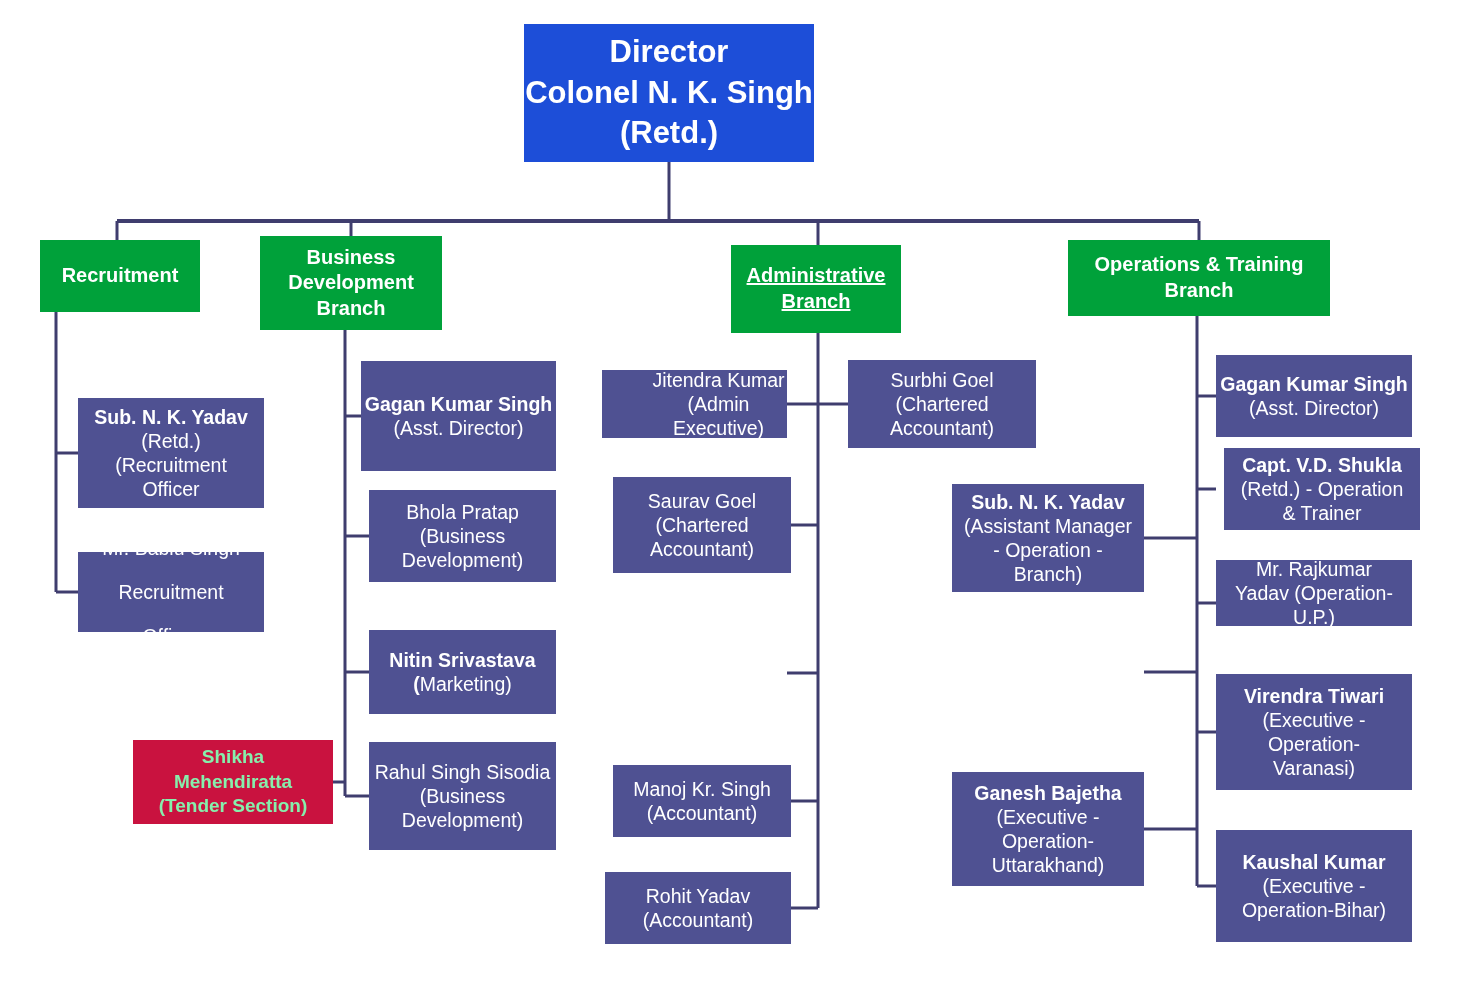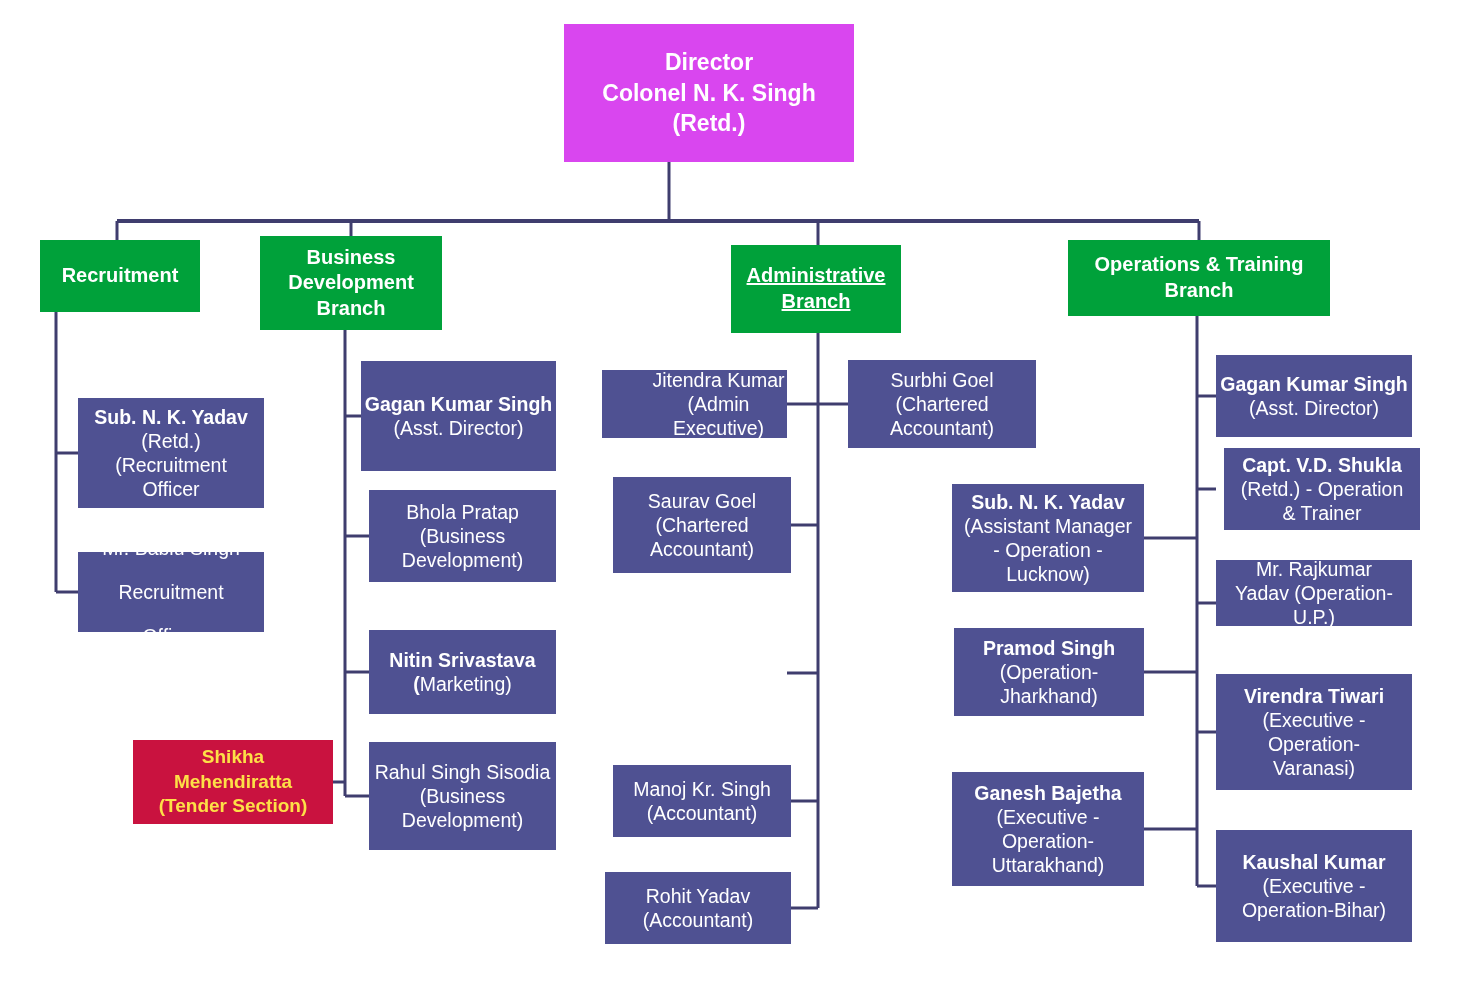--- a/index.html
+++ b/index.html
@@ -37,26 +37,25 @@
     text-align: center;
     line-height: 1.24;
     overflow: hidden;
   }
   .node .ln {
     display: block;
     width: 100%;
   }
   
   .node.root {
-    background: #d946ef;
+    background: #1d4ed8;
     color: #ffffff;
     font-weight: bold;
-    font-size: 23px;
+    font-size: 31px;
     line-height: 1.32;
-    margin-left: 40px;
   }
   
   .node.branch {
     background: #00A13A;
     color: #ffffff;
     font-weight: bold;
     font-size: 20px;
     line-height: 1.28;
   }
   
@@ -65,21 +64,21 @@
     color: #ffffff;
     font-size: 19.5px;
     font-weight: normal;
   }
   .node.person .ln.b {
     font-weight: bold;
   }
   
   .node.tender {
     background: #C9123F;
-    color: #fde047;
+    color: #86efac;
     font-weight: bold;
     font-size: 19px;
     line-height: 1.3;
   }
   .node.tender .ln.b { font-weight: bold; }
 </style>
 </head>
 <body>
 
 <div id="chart-root">
@@ -210,26 +209,21 @@
   <div class="node person" style="left: 848px; top: 360px; width: 188px; height: 88px;">
       <span class="ln">Surbhi Goel</span>
       <span class="ln">(Chartered</span>
       <span class="ln">Accountant)</span>
     </div>
 
   <div class="node person" style="left: 952px; top: 484px; width: 192px; height: 108px;">
       <span class="ln b">Sub. N. K. Yadav</span>
       <span class="ln">(Assistant Manager</span>
       <span class="ln">- Operation -</span>
-      <span class="ln">Lucknow)</span>
-    </div>
-  <div class="node person" style="left: 954px; top: 628px; width: 190px; height: 88px;">
-      <span class="ln b">Pramod Singh</span>
-      <span class="ln">(Operation-</span>
-      <span class="ln">Jharkhand)</span>
+      <span class="ln">Branch)</span>
     </div>
   <div class="node person" style="left: 952px; top: 772px; width: 192px; height: 114px;">
       <span class="ln b">Ganesh Bajetha</span>
       <span class="ln">(Executive -</span>
       <span class="ln">Operation-</span>
       <span class="ln">Uttarakhand)</span>
     </div>
 
   <div class="node person" style="left: 1216px; top: 355px; width: 196px; height: 82px;">
       <span class="ln b">Gagan Kumar Singh</span>

